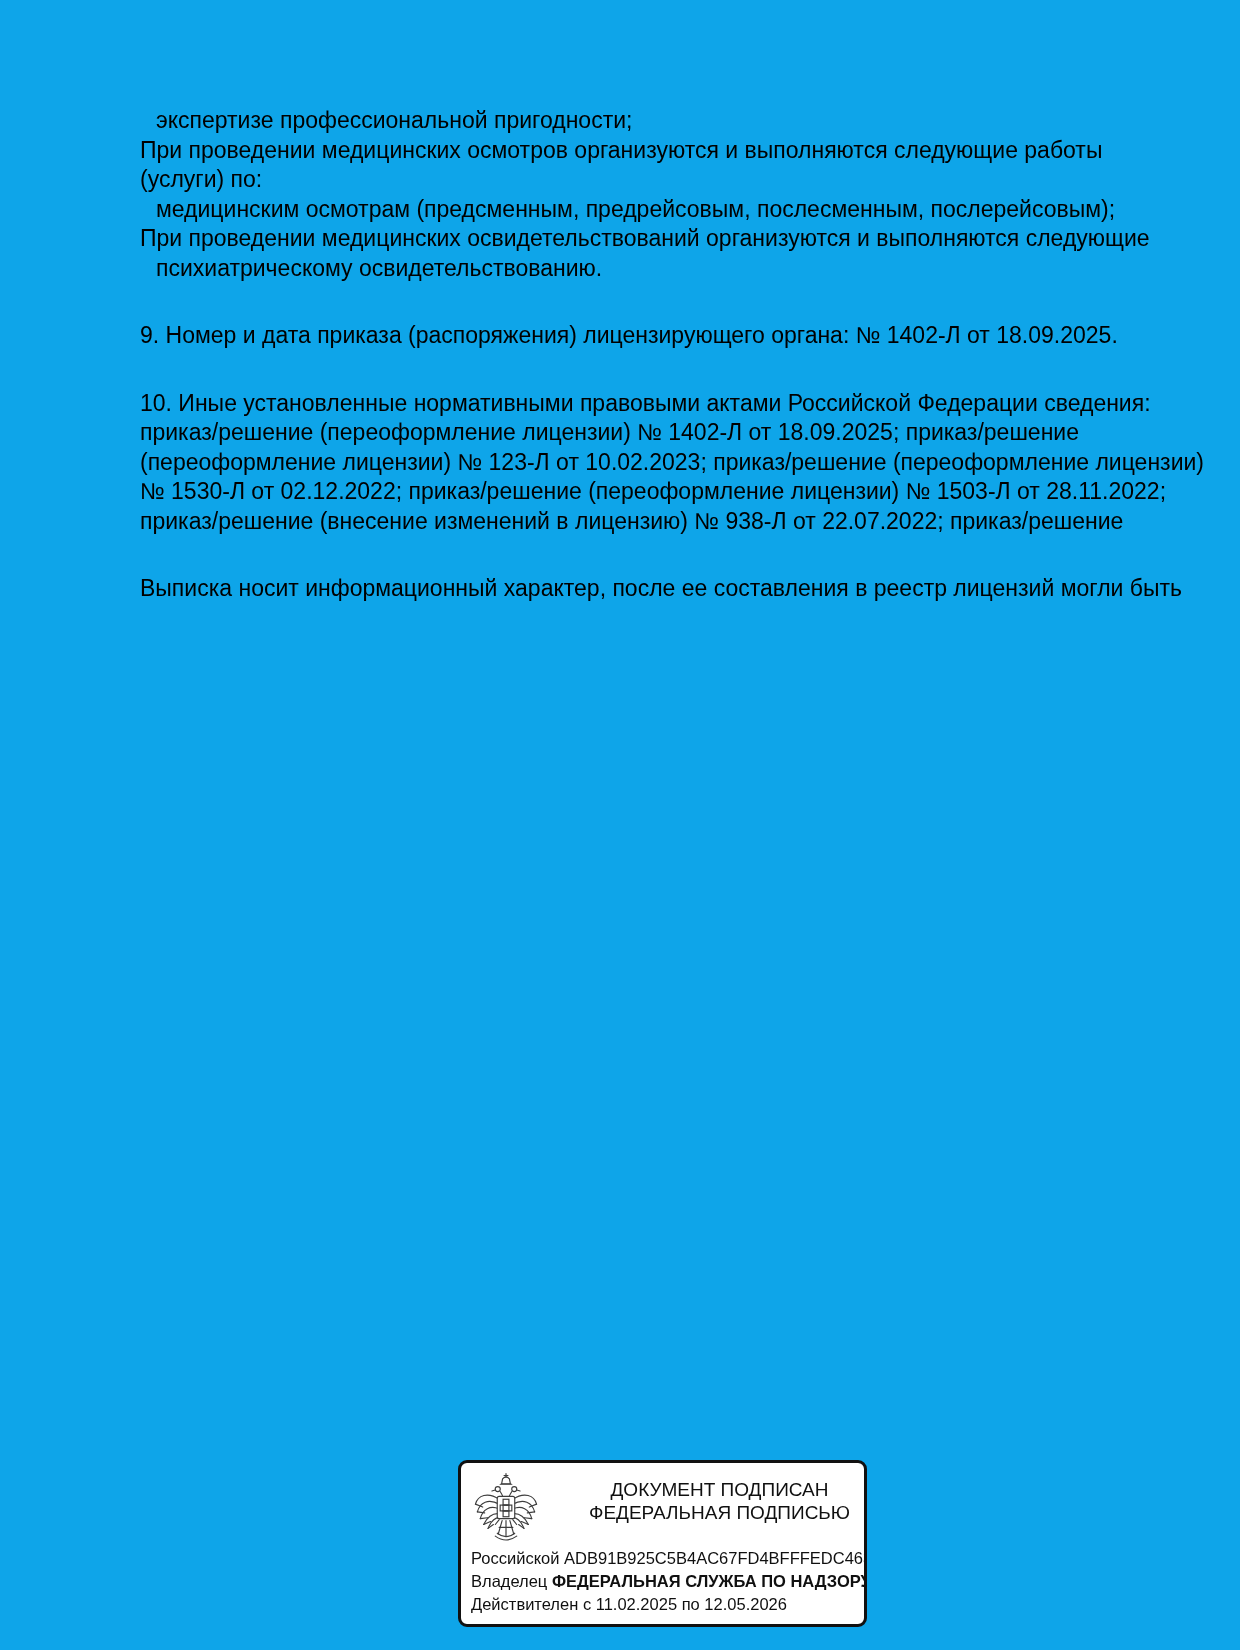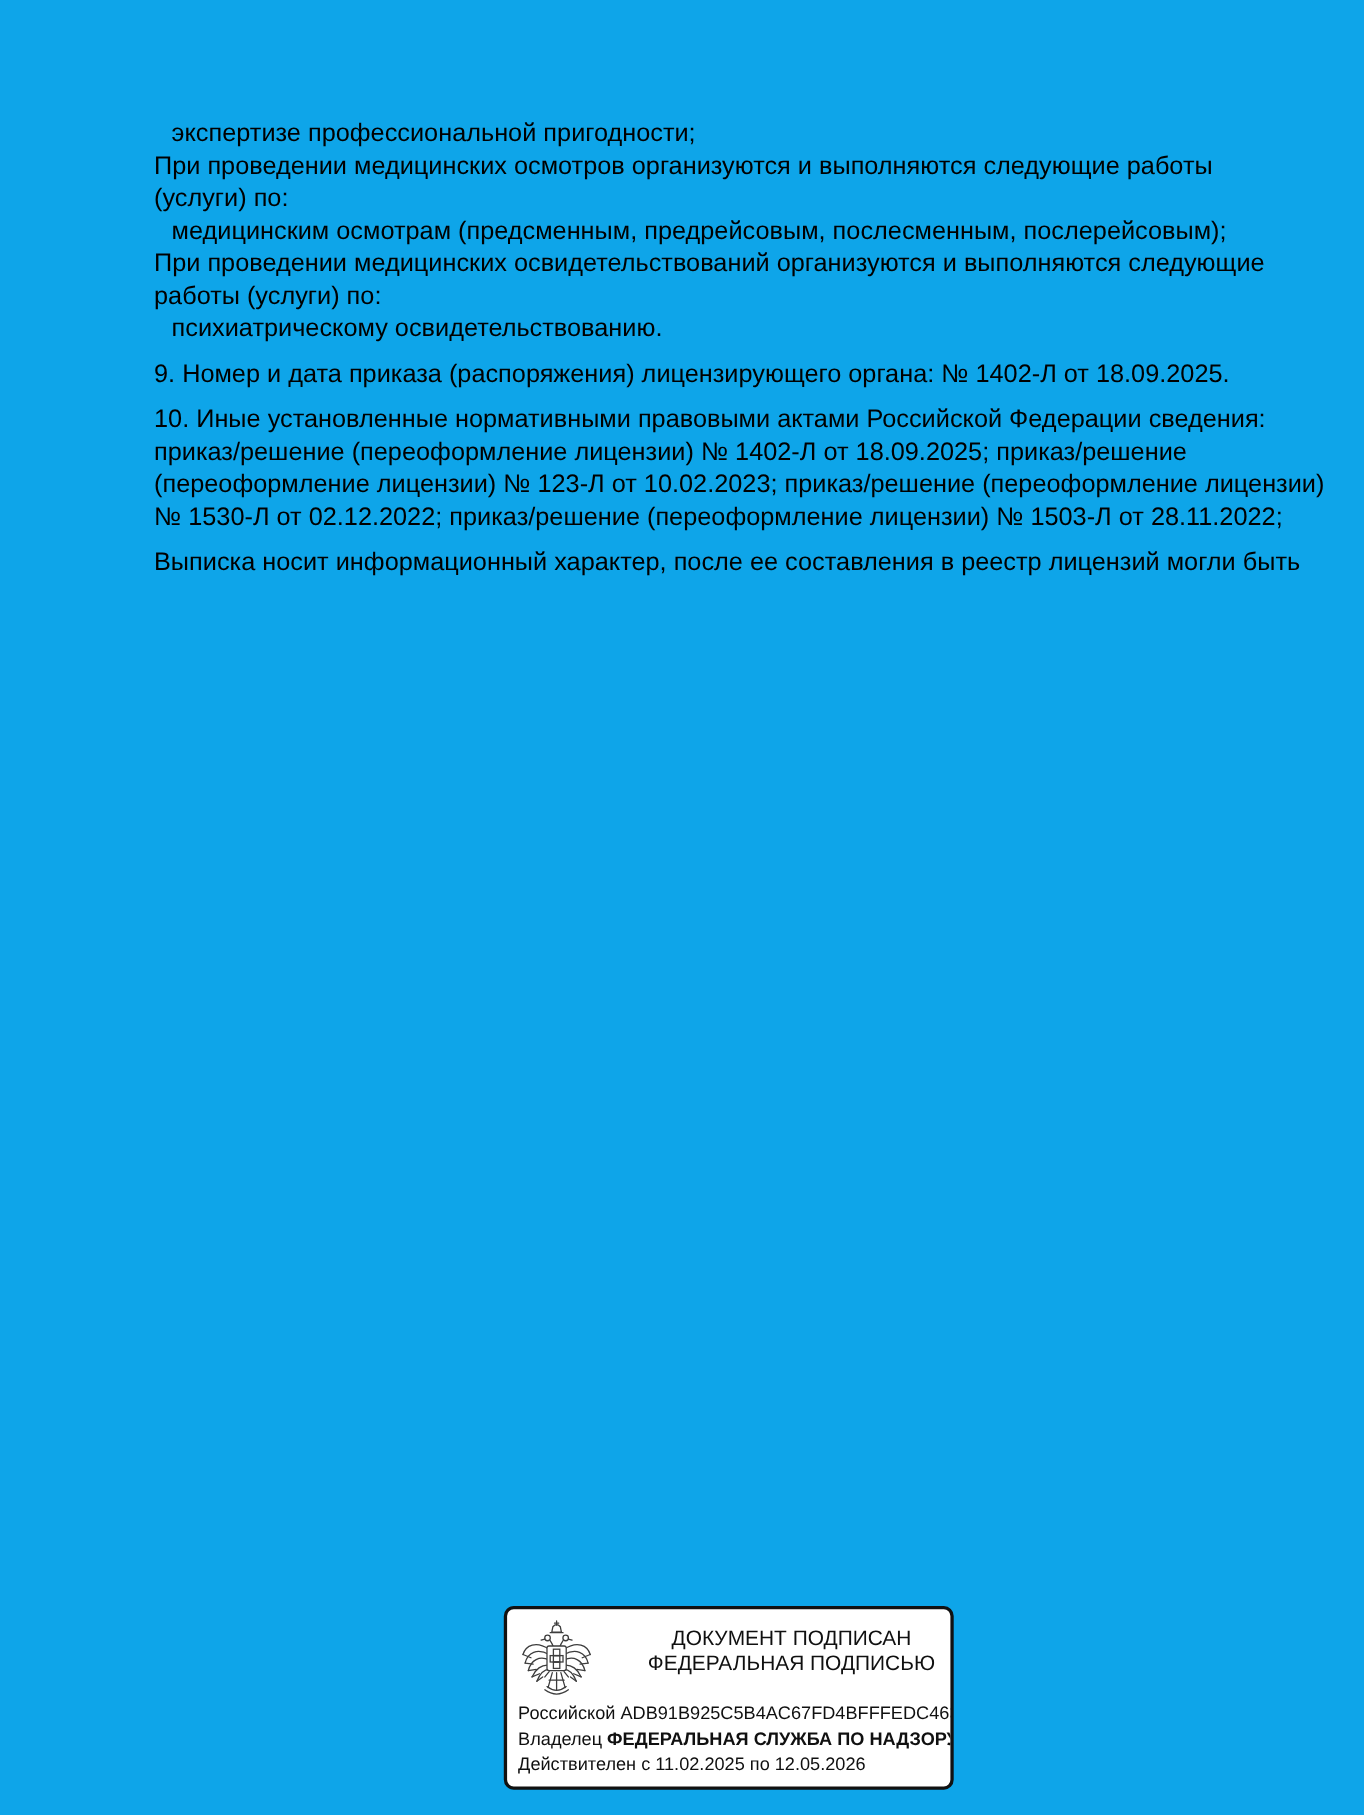--- a/index.html
+++ b/index.html
@@ -18,21 +18,21 @@
   }
   .doc-body {
     position: absolute;
     left: 140px;
     top: 106px;
     width: 1030px;
     font-size: 23px;
     line-height: 29.5px;
   }
   .para { margin: 0; }
-  .para + .para { margin-top: 12px; }
+  .para + .para { margin-top: 38px; }
   .line { white-space: nowrap; }
   .line.indent { padding-left: 16px; }
 
   
   .sig-box {
     position: absolute;
     left: 458px;
     top: 1460px;
     width: 403px;
     height: 161px;
@@ -72,33 +72,33 @@
 <div class="page">
 
   <div class="doc-body">
 
     <div class="para">
       <div class="line indent">экспертизе профессиональной пригодности;</div>
       <div class="line">При проведении медицинских осмотров организуются и выполняются следующие работы</div>
       <div class="line">(услуги) по:</div>
       <div class="line indent">медицинским осмотрам (предсменным, предрейсовым, послесменным, послерейсовым);</div>
       <div class="line">При проведении медицинских освидетельствований организуются и выполняются следующие</div>
-      <div class="line">работы (услуги) по:</div>
       <div class="line indent">психиатрическому освидетельствованию.</div>
     </div>
 
     <div class="para">
       <div class="line">9. Номер и дата приказа (распоряжения) лицензирующего органа: № 1402-Л от 18.09.2025.</div>
     </div>
 
     <div class="para">
       <div class="line">10. Иные установленные нормативными правовыми актами Российской Федерации сведения:</div>
       <div class="line">приказ/решение (переоформление лицензии) № 1402-Л от 18.09.2025; приказ/решение</div>
       <div class="line">(переоформление лицензии) № 123-Л от 10.02.2023; приказ/решение (переоформление лицензии)</div>
       <div class="line">№ 1530-Л от 02.12.2022; приказ/решение (переоформление лицензии) № 1503-Л от 28.11.2022;</div>
+      <div class="line">приказ/решение (внесение изменений в лицензию) № 938-Л от 22.07.2022; приказ/решение</div>
     </div>
 
     <div class="para">
       <div class="line">Выписка носит информационный характер, после ее составления в реестр лицензий могли быть</div>
     </div>
 
   </div>
 
   <div class="sig-box">
     <div class="sig-top">

